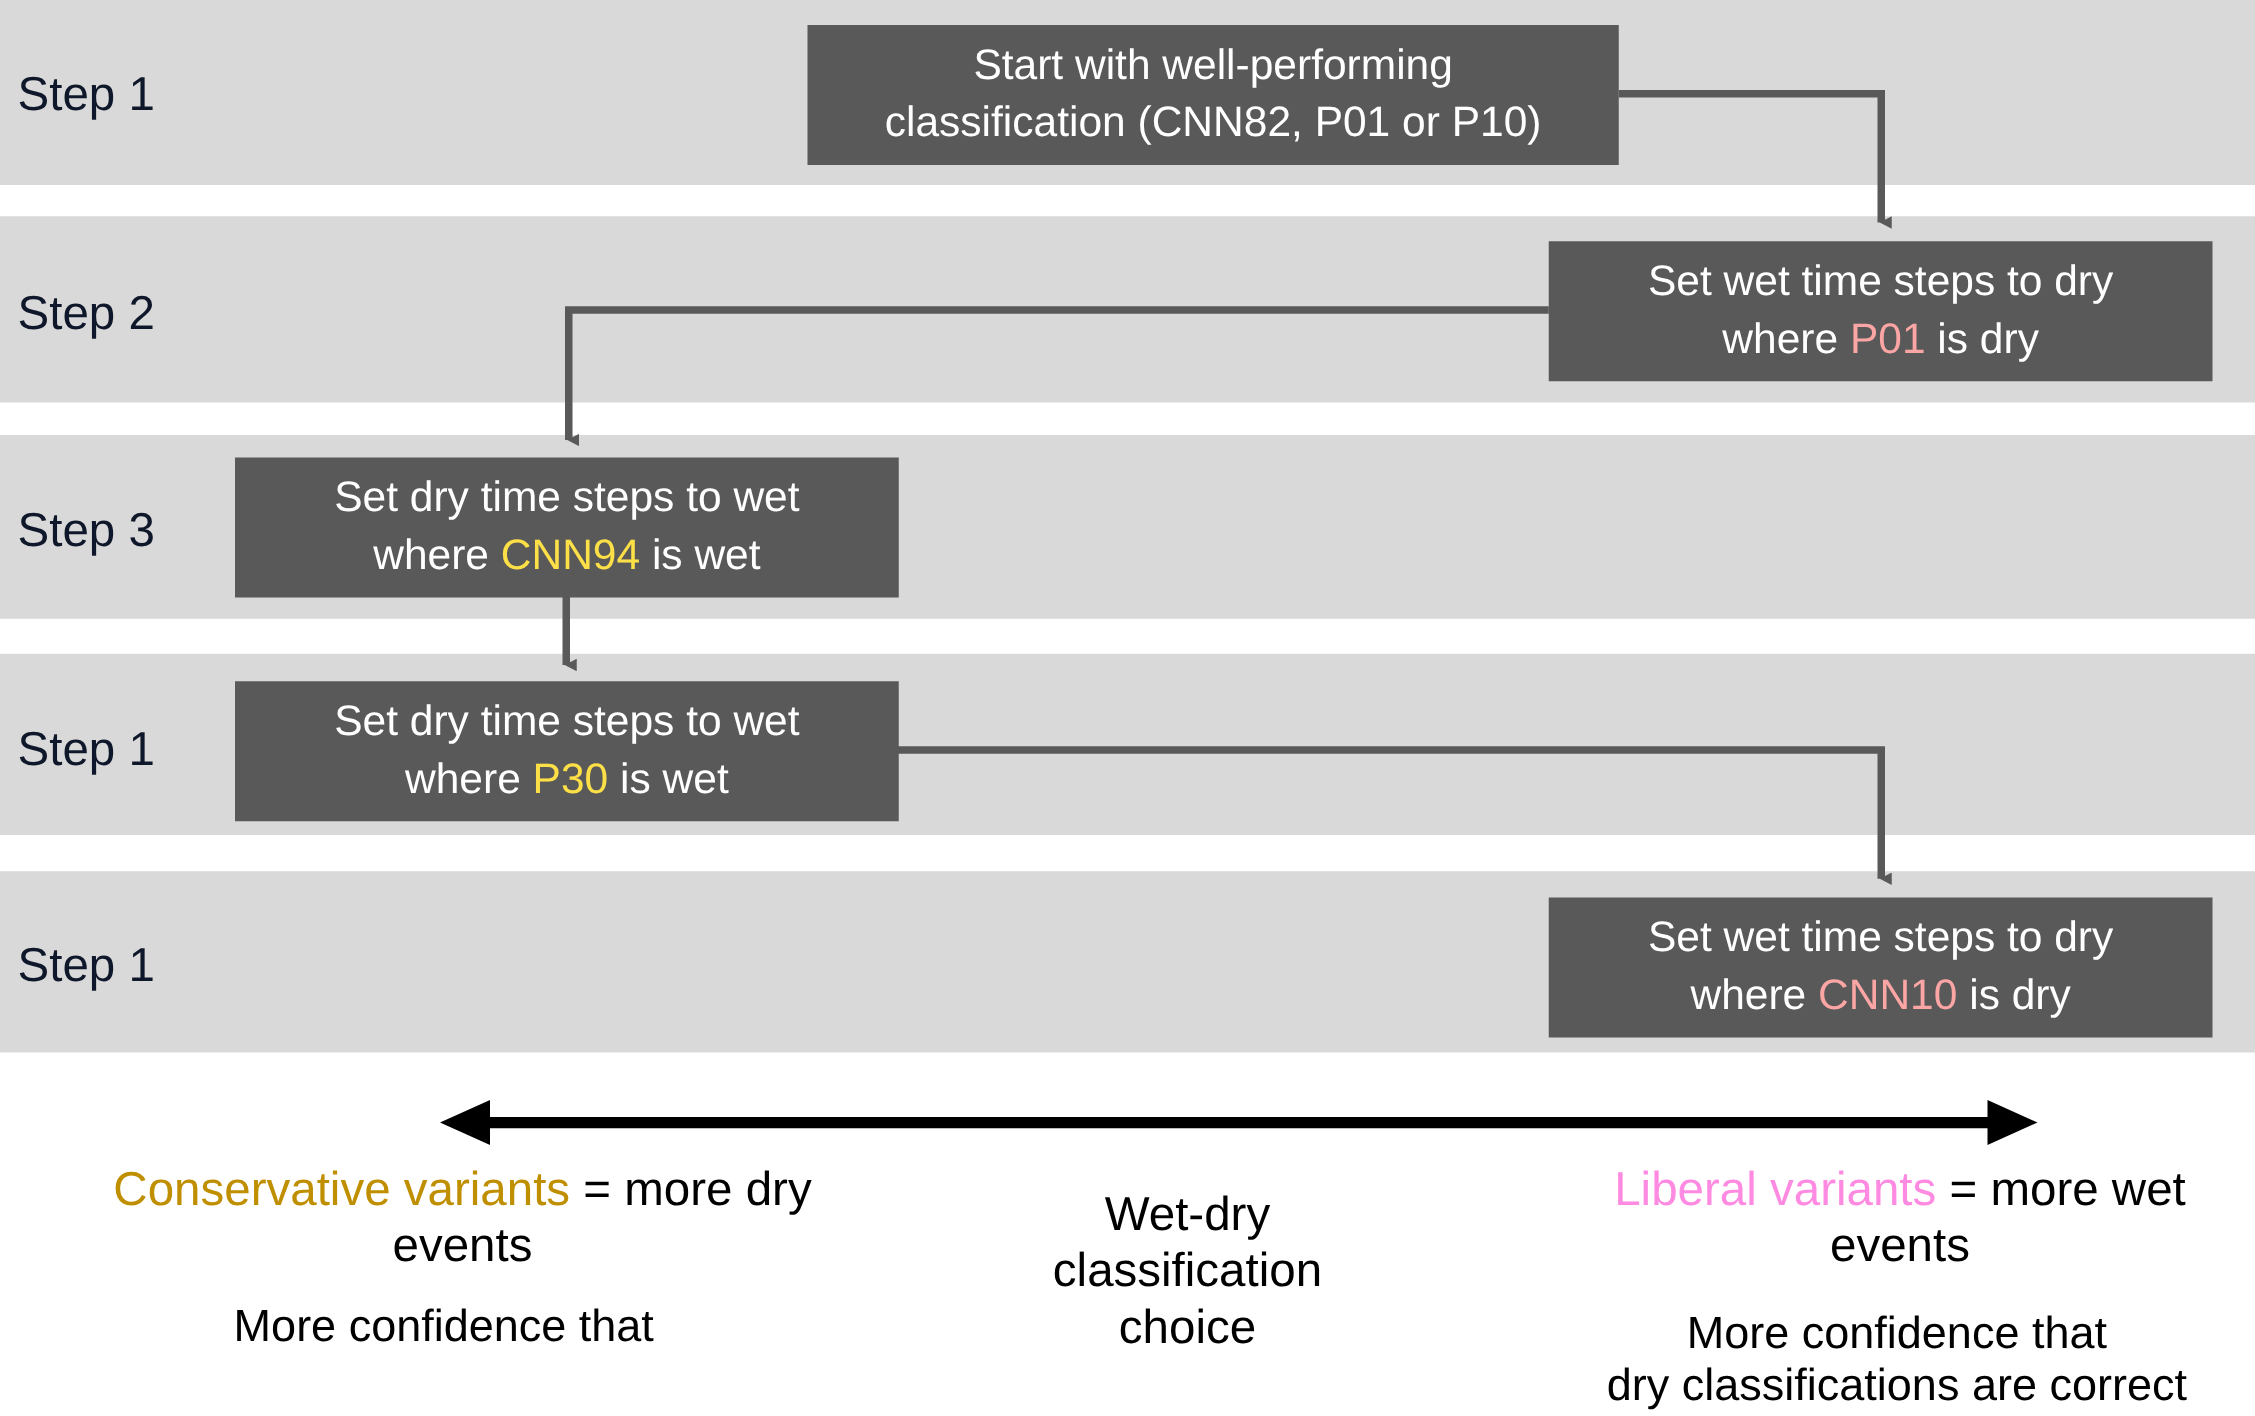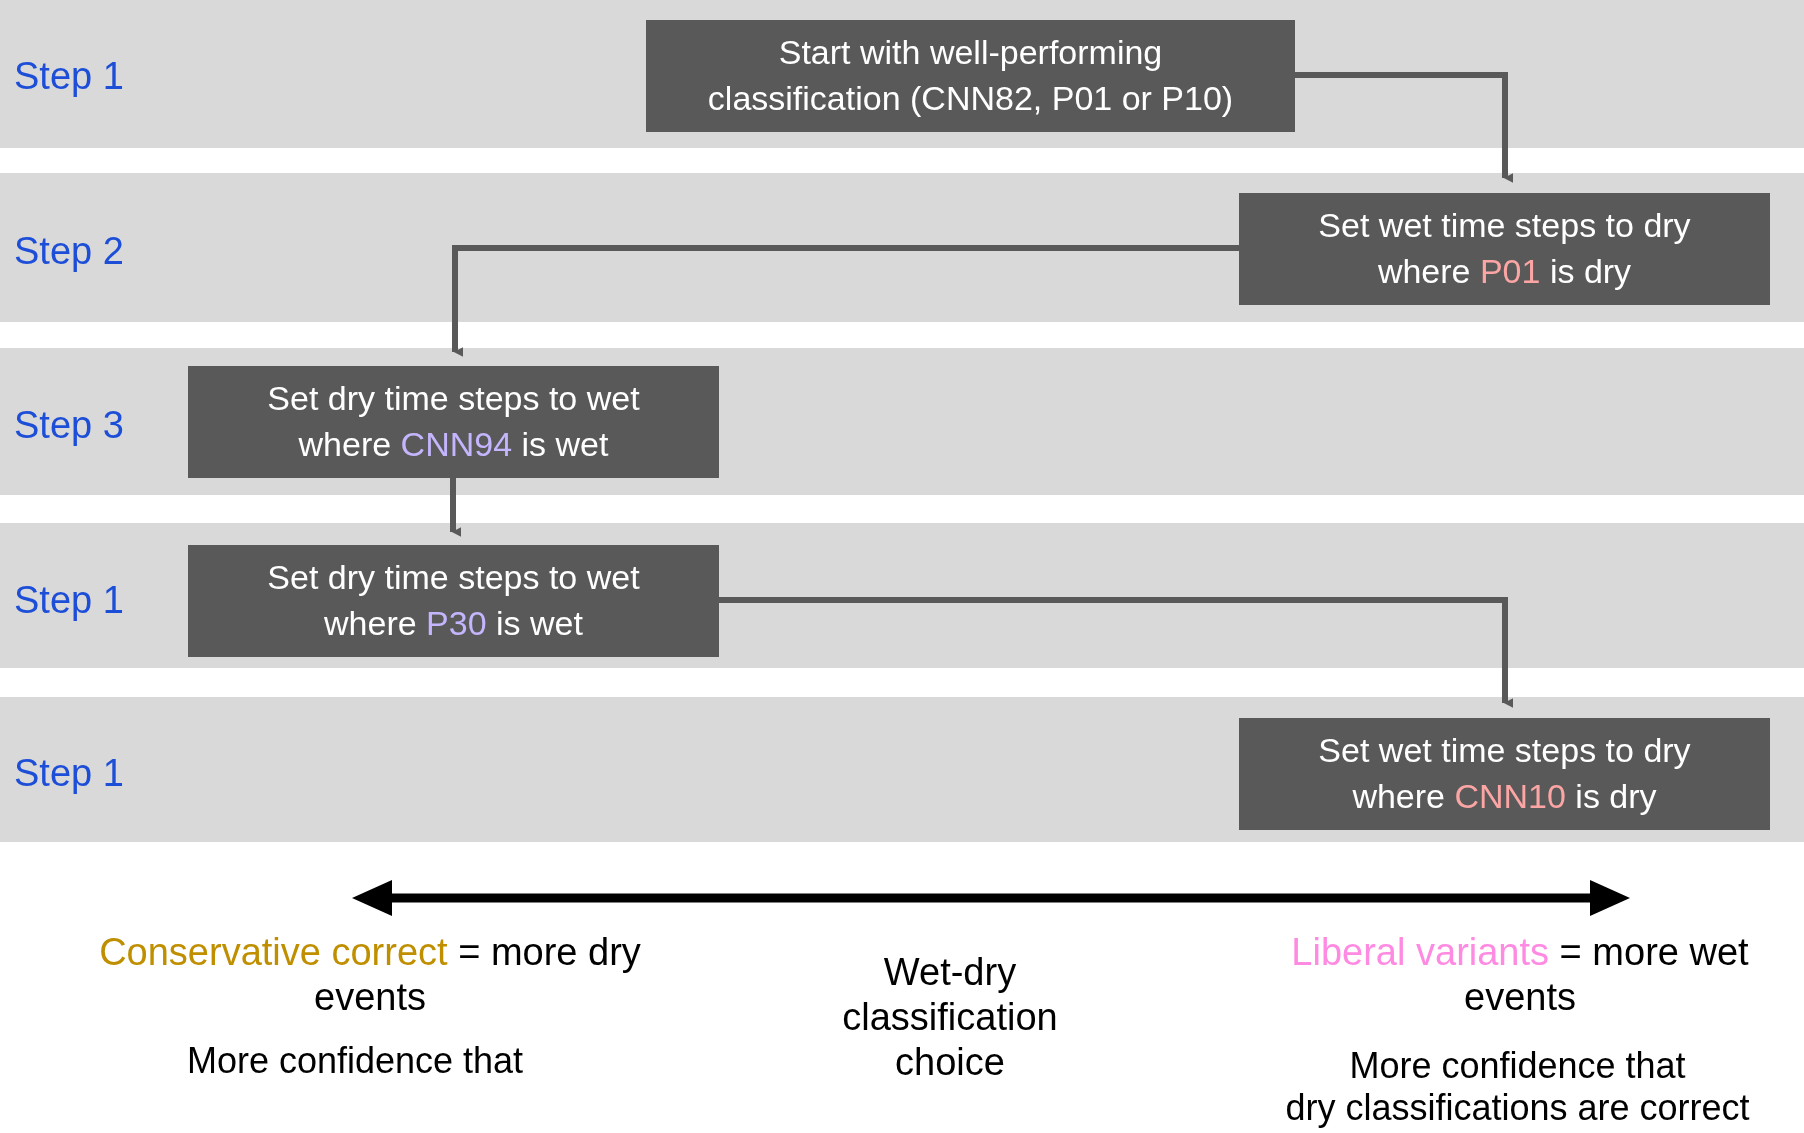--- a/index.html
+++ b/index.html
@@ -13,21 +13,21 @@
   #stage{position:absolute;left:0;top:0;width:1804px;height:1133px;}
 
   
   .band{
     position:absolute;left:0;width:1804px;
     background:#d9d9d9;
   }
   .band-label{
     position:absolute;left:14px;
     font-size:38px;
-    color:#1d4ed8;
+    color:#0f172a;
     line-height:1;
     white-space:nowrap;
     font-family:"Liberation Sans", sans-serif;
   }
 
   
   .pbox{
     position:absolute;
     background:#595959;
     color:#ffffff;
@@ -37,21 +37,21 @@
     justify-content:center;
     text-align:center;
     font-size:34px;
     line-height:1.34;
     font-family:"Liberation Sans", sans-serif;
     box-sizing:border-box;
     padding:4px 12px;
   }
   .pbox .ln{display:block;white-space:nowrap;}
   .hl-pink{color:#fca5a5;}
-  .hl-gold{color:#c4b5fd;}
+  .hl-gold{color:#fde047;}
 
   
   #wires{position:absolute;left:0;top:0;width:1804px;height:1133px;pointer-events:none;}
 
   
   .legend-txt{
     position:absolute;
     text-align:center;
     color:#000000;
     font-family:"Liberation Sans", sans-serif;
@@ -130,21 +130,21 @@
 
   <svg style="position:absolute;left:0;top:0;width:1804px;height:1133px;pointer-events:none;" viewBox="0 0 1804 1133" xmlns="http://www.w3.org/2000/svg">
     <g>
       <line x1="372" y1="898" x2="1610" y2="898" stroke="#000000" stroke-width="9"></line>
       <path d="M352,898 L392,880 L392,916 Z" fill="#000000"></path>
       <path d="M1630,898 L1590,880 L1590,916 Z" fill="#000000"></path>
     </g>
   </svg>
 
   <div class="legend-txt lg-big" style="left:60px;top:930px;width:620px;">
-    <span class="cons">Conservative correct</span><span> = more dry</span><br>
+    <span class="cons">Conservative variants</span><span> = more dry</span><br>
     <span>events</span>
   </div>
   <div class="legend-txt lg-mid" style="left:30px;top:1040px;width:650px;">
     <span>More confidence that</span><br>
   </div>
 
   <div class="legend-txt lg-big" style="left:790px;top:950px;width:320px;">
     <span>Wet-dry</span><br>
     <span>classification</span><br>
     <span>choice</span>

